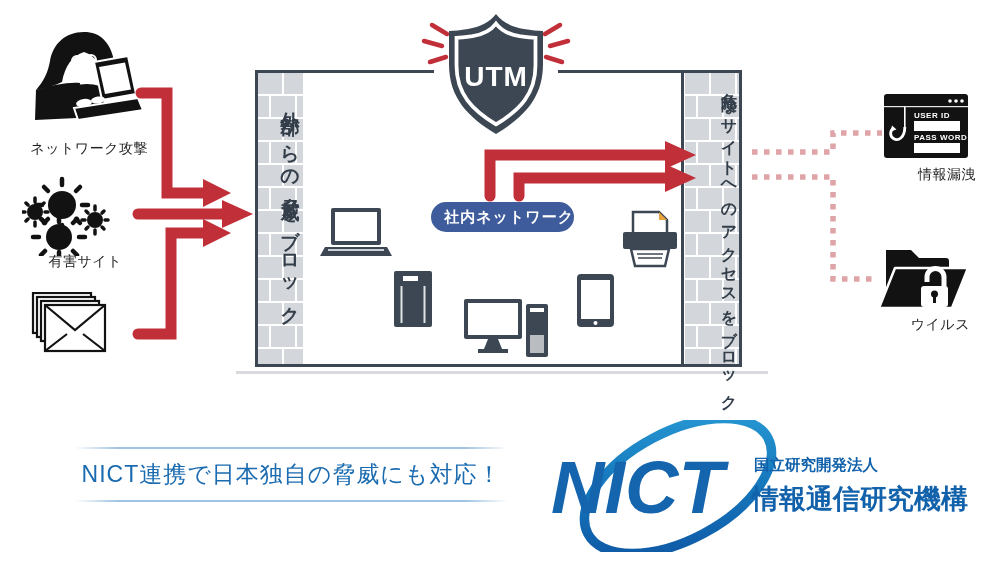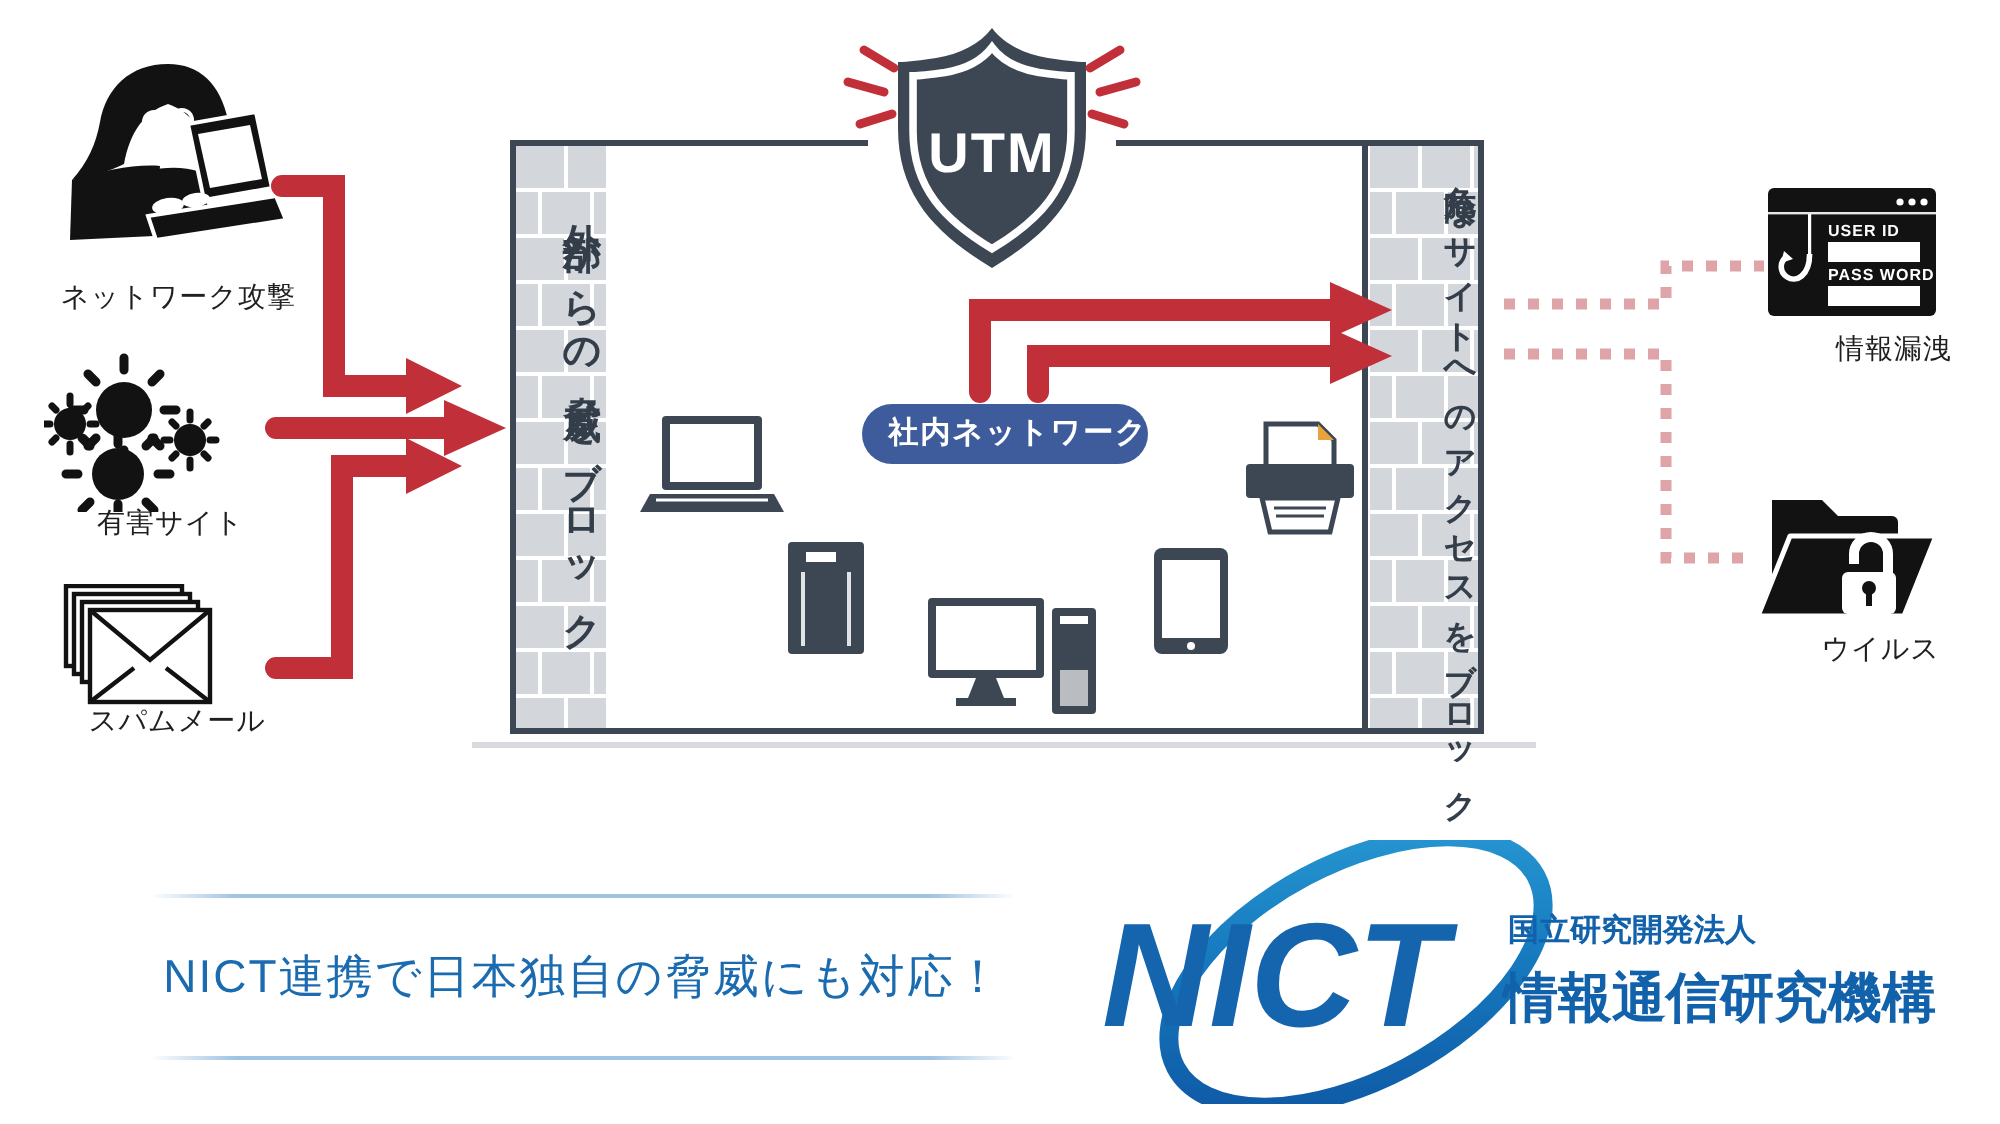--- a/index.html
+++ b/index.html
@@ -39,21 +39,21 @@
     background:#3e5c9c;border-radius:16px;color:#fff;font-size:15px;font-weight:600;
     text-align:right;line-height:30px;letter-spacing:1px;
   }
   .overlay{position:absolute;left:0;top:0;width:1000px;height:562px;z-index:5;pointer-events:none;}
   .device{position:absolute;z-index:2;}
   
   .banner{position:absolute;left:75px;top:447px;width:433px;z-index:2;}
   .hairline{height:2px;background:linear-gradient(90deg,rgba(170,200,230,0),#9fc3e2 10%,#9fc3e2 90%,rgba(170,200,230,0));}
   .banner-text{
     text-align:center;font-size:23px;color:#1a6bb0;font-weight:500;
-    padding:24px 0;letter-spacing:1px;white-space:nowrap;
+    padding:10px 0;letter-spacing:1px;white-space:nowrap;
   }
   .nict-logo{position:absolute;left:546px;top:420px;z-index:2;}
 </style>
 </head>
 <body>
 
 <div class="canvas">
 
   <svg width="0" height="0" style="position:absolute">
     <defs>
@@ -108,21 +108,20 @@
 
   <svg class="abs" style="left:28px;top:292px;z-index:2" width="82" height="62" viewBox="0 0 82 62">
     <g fill="#fff" stroke="#121212" stroke-width="2.2">
       <rect x="5" y="1" width="58" height="40"></rect>
       <rect x="9" y="5" width="58" height="40"></rect>
       <rect x="13" y="9" width="58" height="40"></rect>
       <rect x="17" y="13" width="60" height="46"></rect>
     </g>
     <path fill="none" stroke="#121212" stroke-width="2.2" d="M17,13 L47,38 L77,13 M17,59 L39,42 M77,59 L55,42"></path>
   </svg>
-  <div class="icon-label" style="left:5px;top:352px;width:128px">スパムメール</div>
 
   <div class="utm-box"></div>
   <div class="box-shadow-line"></div>
 
   <div class="wall" style="left:258px;width:45px">
     <svg width="45" height="291">
         <rect width="45" height="291" fill="url(#brickpat)"></rect>
       </svg>
   </div>
   <div class="wall" style="left:685px;width:54px">

